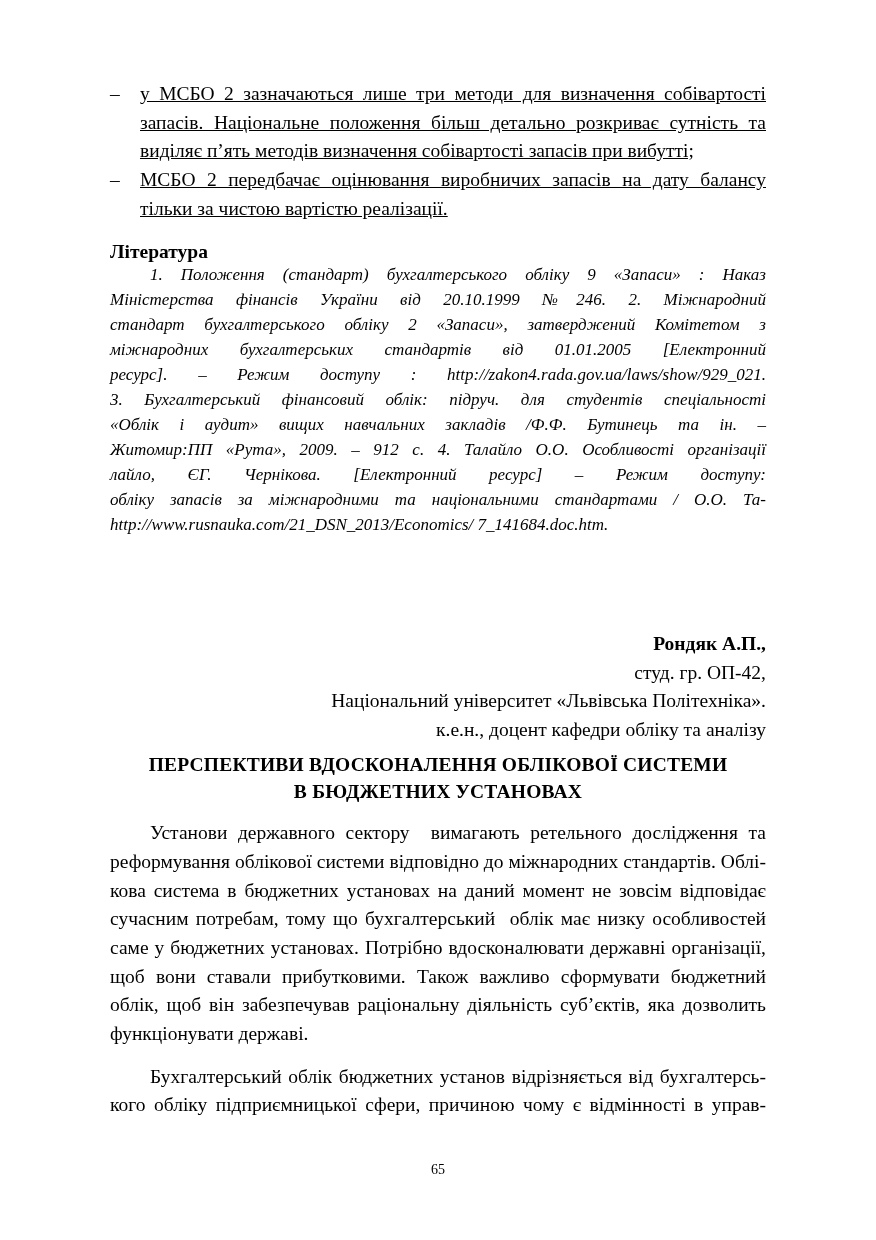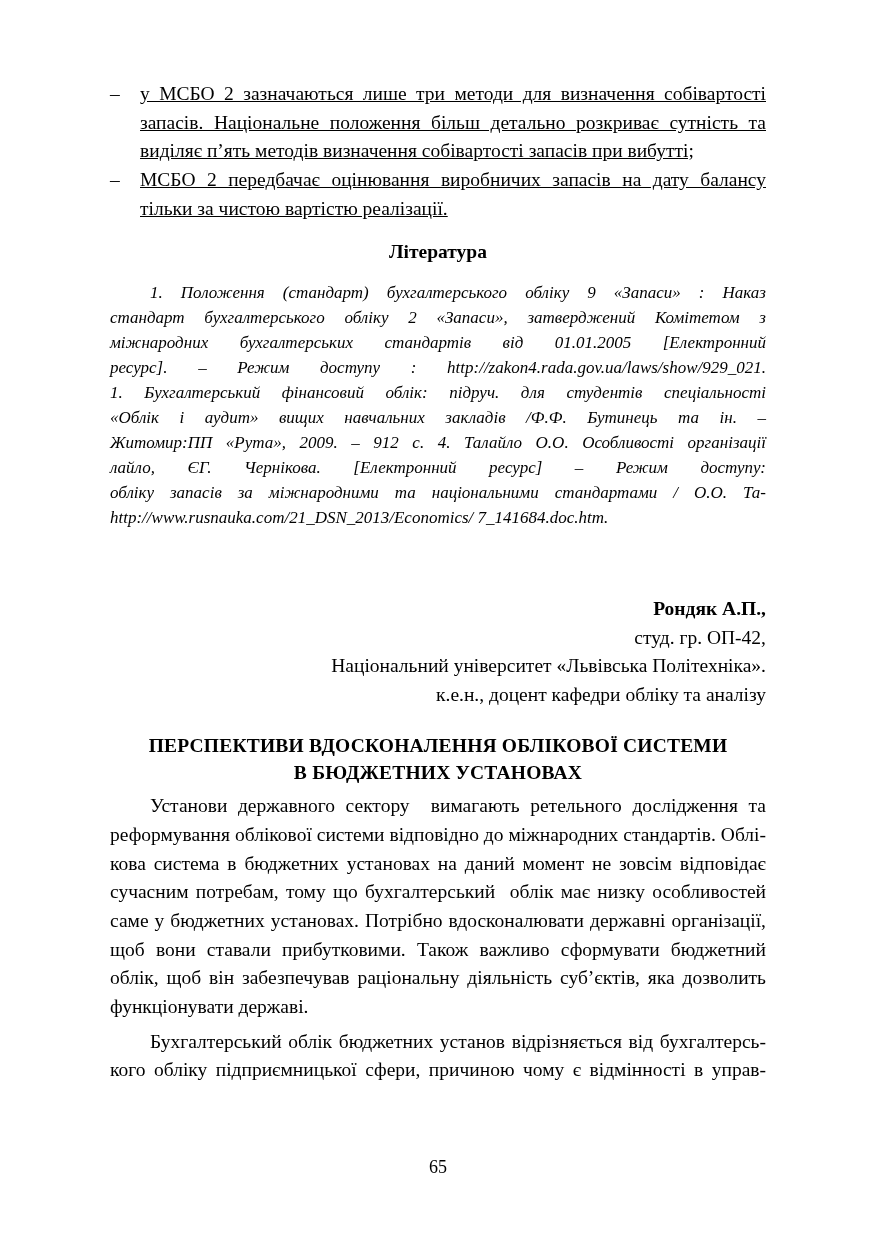--- a/index.html
+++ b/index.html
@@ -43,25 +43,24 @@
   }
   .bullet-text {
     flex: 1 1 auto;
     text-align: justify;
     text-decoration: underline;
   }
   .bullet-text > span {
     display: block;
   }
   .section-heading {
-    text-align: center;
     font-weight: bold;
     font-size: 19.5px;
     margin-top: 18px;
-    margin-bottom: 18px;
+    margin-bottom: 0;
   }
   .refs {
     font-style: italic;
     font-size: 17px;
     line-height: 1.47;
     text-align: justify;
     text-indent: 40px;
   }
   .refs-line {
     display: block;
@@ -73,61 +72,61 @@
   .just-line {
     display: block;
     text-align: justify;
     text-align-last: justify;
     white-space: pre-wrap;
   }
   .just-line.last {
     text-align-last: left;
   }
   .author-block {
-    margin-top: 64px;
+    margin-top: 92px;
     text-align: right;
     font-size: 19.5px;
     line-height: 1.47;
   }
   .author-name {
     font-weight: bold;
   }
   .title-block {
-    margin-top: 22px;
+    margin-top: 6px;
     text-align: center;
     font-weight: bold;
     font-size: 19.5px;
     line-height: 1.4;
     letter-spacing: 0.2px;
   }
   .body-par {
     font-size: 19.5px;
     line-height: 1.47;
     text-align: justify;
-    margin-top: 6px;
+    margin-top: 14px;
   }
   .body-par .ln {
     display: block;
     text-align: justify;
     text-align-last: justify;
     white-space: pre-wrap;
   }
   .body-par .ln.first {
     text-indent: 40px;
   }
   .body-par .ln.last {
     text-align-last: left;
   }
   .page-number {
     position: absolute;
     left: 0;
     right: 0;
     bottom: 62px;
     text-align: center;
-    font-size: 18px;
+    font-size: 14px;
   }
 </style>
 </head>
 <body>
 
 <div class="page">
 
   <ul class="bullet-list">
     <li class="bullet-item">
       <span class="bullet-dash">–</span>
@@ -143,24 +142,25 @@
         <span class="just-line">МСБО 2 передбачає оцінювання виробничих запасів на дату балансу</span>
         <span class="just-line last">тільки за чистою вартістю реалізації.</span>
       </span>
     </li>
   </ul>
 
   <div class="section-heading">Література</div>
 
   <div class="refs">
     <span class="refs-line just-line first">1. Положення (стандарт) бухгалтерського обліку 9 «Запаси» : Наказ</span>
+    <span class="refs-line just-line">Міністерства фінансів України від 20.10.1999 №246. 2. Міжнародний</span>
     <span class="refs-line just-line">стандарт бухгалтерського обліку 2 «Запаси», затверджений Комітетом з</span>
     <span class="refs-line just-line">міжнародних бухгалтерських стандартів від 01.01.2005 [Електронний</span>
     <span class="refs-line just-line">ресурс]. – Режим доступу : http://zakon4.rada.gov.ua/laws/show/929_021.</span>
-    <span class="refs-line just-line">1. Бухгалтерський фінансовий облік: підруч. для студентів спеціальності</span>
+    <span class="refs-line just-line">3. Бухгалтерський фінансовий облік: підруч. для студентів спеціальності</span>
     <span class="refs-line just-line">«Облік і аудит» вищих навчальних закладів /Ф.Ф. Бутинець та ін. –</span>
     <span class="refs-line just-line">Житомир:ПП «Рута», 2009. – 912 с. 4. Талайло О.О. Особливості організації</span>
     <span class="refs-line just-line">лайло, ЄГ. Чернікова. [Електронний ресурс] – Режим доступу:</span>
     <span class="refs-line just-line">обліку запасів за міжнародними та національними стандартами / О.О. Та-</span>
     <span class="refs-line just-line last">http://www.rusnauka.com/21_DSN_2013/Economics/ 7_141684.doc.htm.</span>
   </div>
 
   <div class="author-block">
     <div class="author-name">Рондяк А.П.,</div>
     <div>студ. гр. ОП-42,</div>

